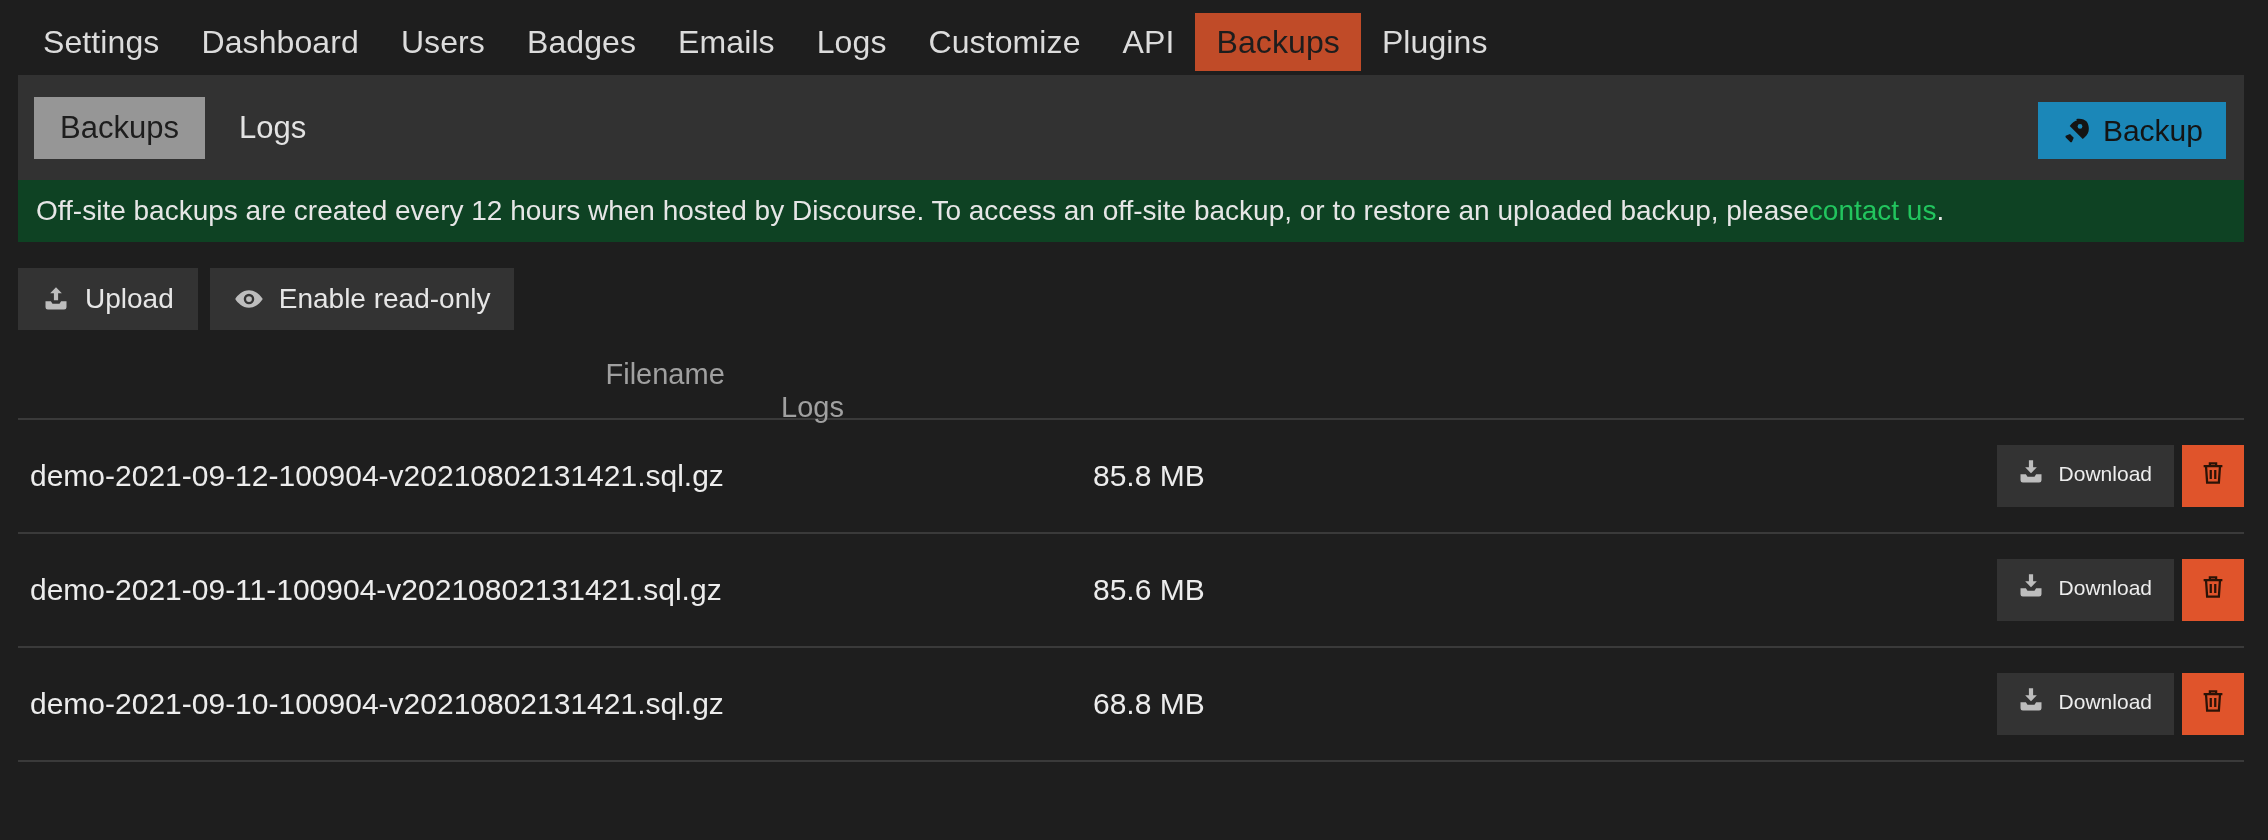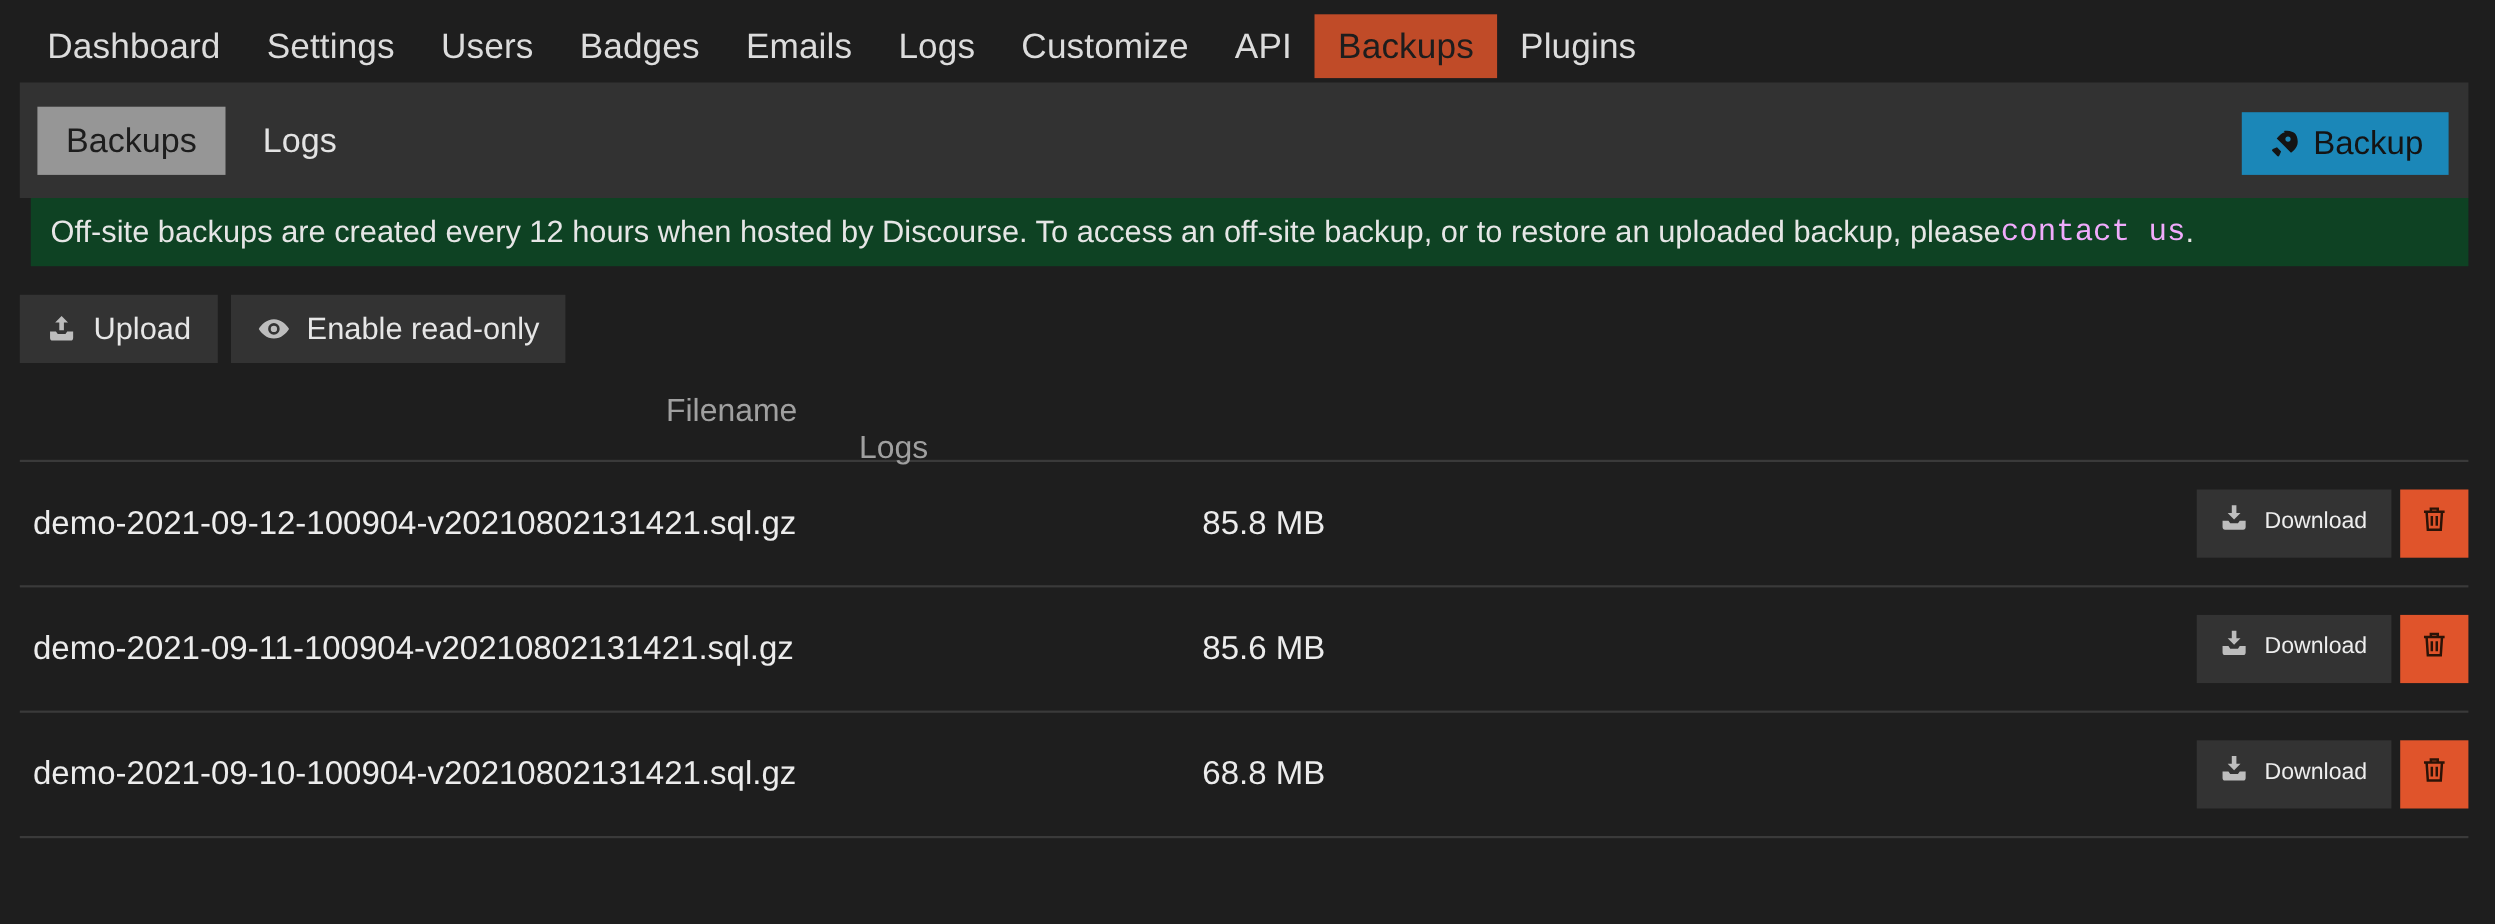--- a/index.html
+++ b/index.html
@@ -82,35 +82,34 @@
     align-items: center;
     gap: 12px;
     padding: 0 23px;
     cursor: pointer;
     box-sizing: border-box;
   }
   .backup-btn svg { display:block; }
 
   
   .notice {
-    margin: 0 24px 0 28px;
+    margin: 0 24px 0 18px;
     background: #0e4223;
     height: 62px;
     display: flex;
     align-items: center;
     padding-left: 18px;
     box-sizing: border-box;
     font-size: 28px;
     color: #e6e6e6;
     white-space: nowrap;
   }
   .notice a {
-    color: #f0abfc;
+    color: #22c55e;
     text-decoration: none;
-    font-family: Liberation Mono, monospace;
   }
 
   
   .actions {
     display: flex;
     gap: 12px;
     padding: 26px 0 0 18px;
   }
   .btn-dark {
     background: #333333;
@@ -180,22 +179,22 @@
     cursor: pointer;
     box-sizing: border-box;
   }
 </style>
 </head>
 <body>
 
 <div class="page">
 
   <nav class="topnav">
+    <div class="nav-item">Settings</div>
     <div class="nav-item">Dashboard</div>
-    <div class="nav-item">Settings</div>
     <div class="nav-item">Users</div>
     <div class="nav-item">Badges</div>
     <div class="nav-item">Emails</div>
     <div class="nav-item">Logs</div>
     <div class="nav-item">Customize</div>
     <div class="nav-item">API</div>
     <div class="nav-item active">Backups</div>
     <div class="nav-item">Plugins</div>
   </nav>
 

